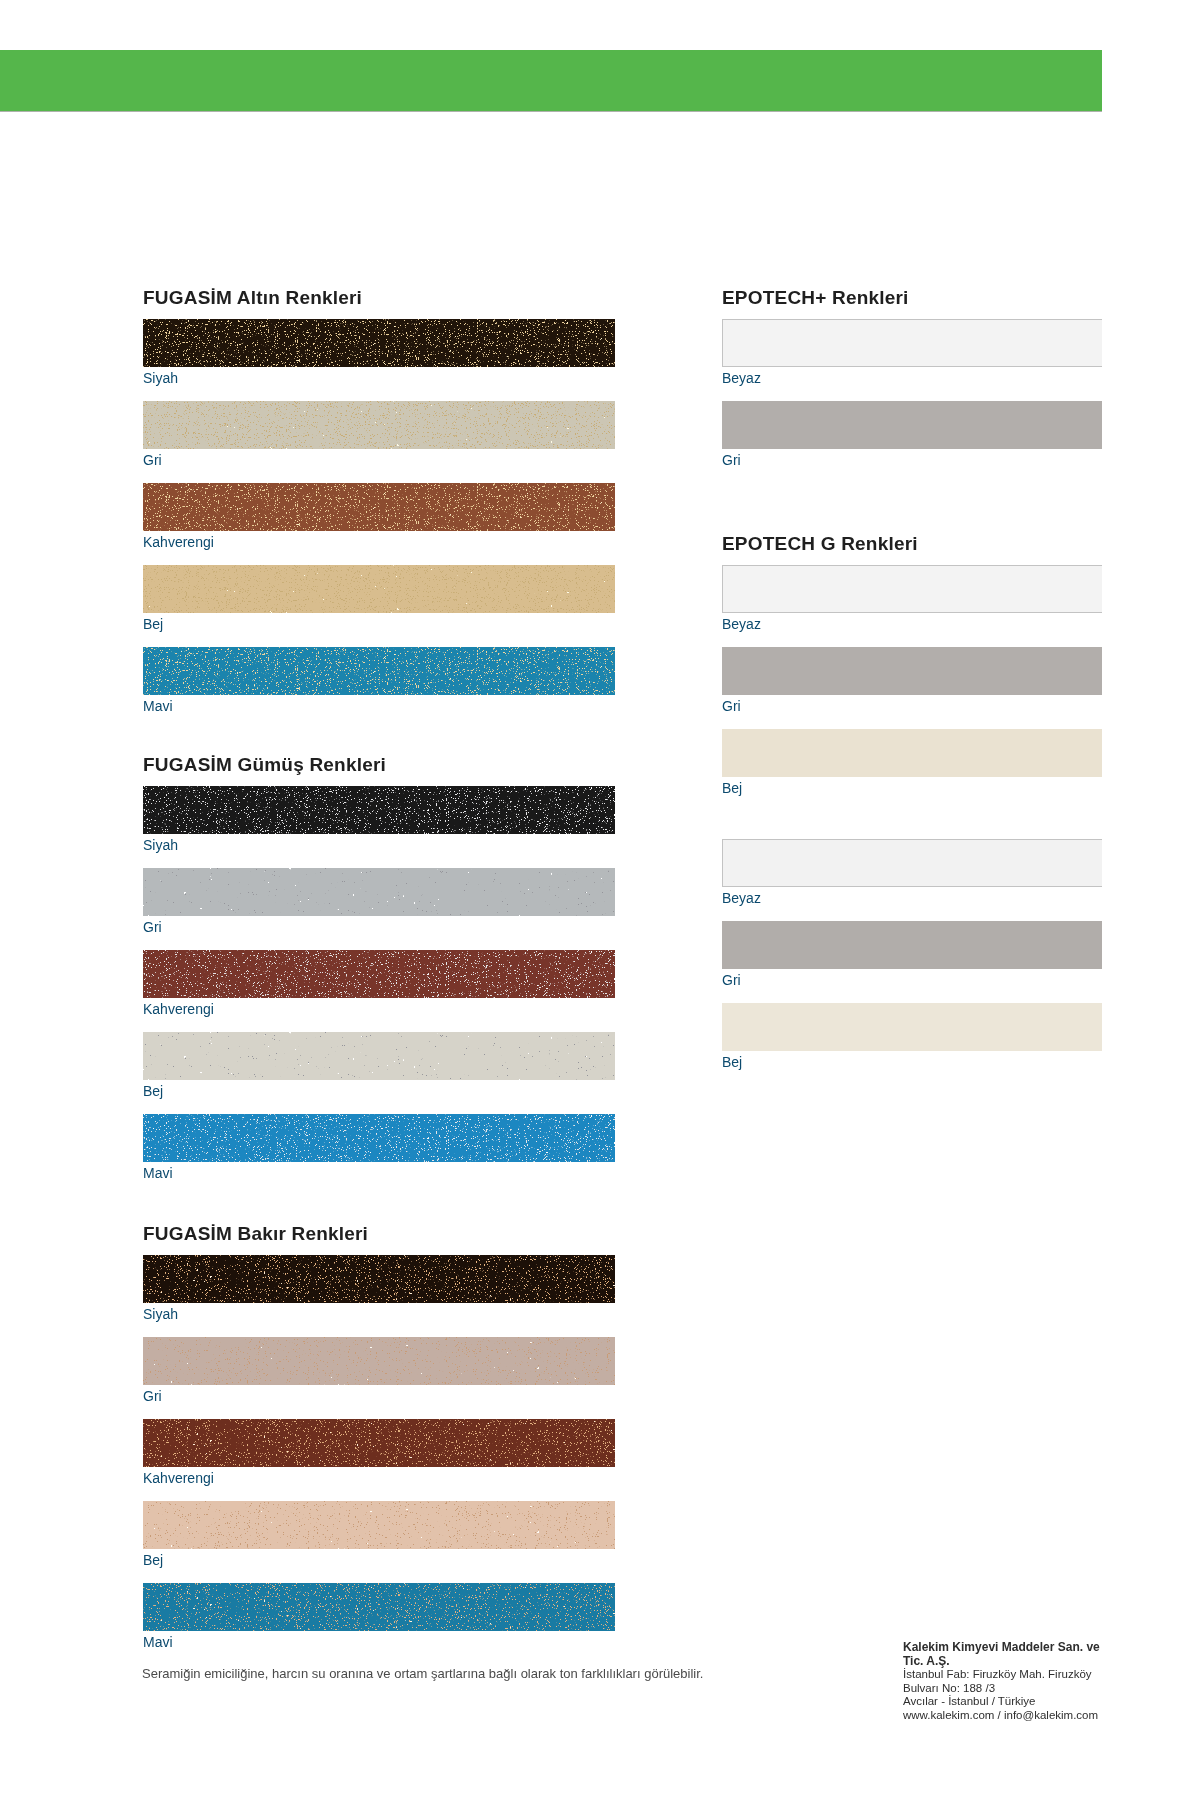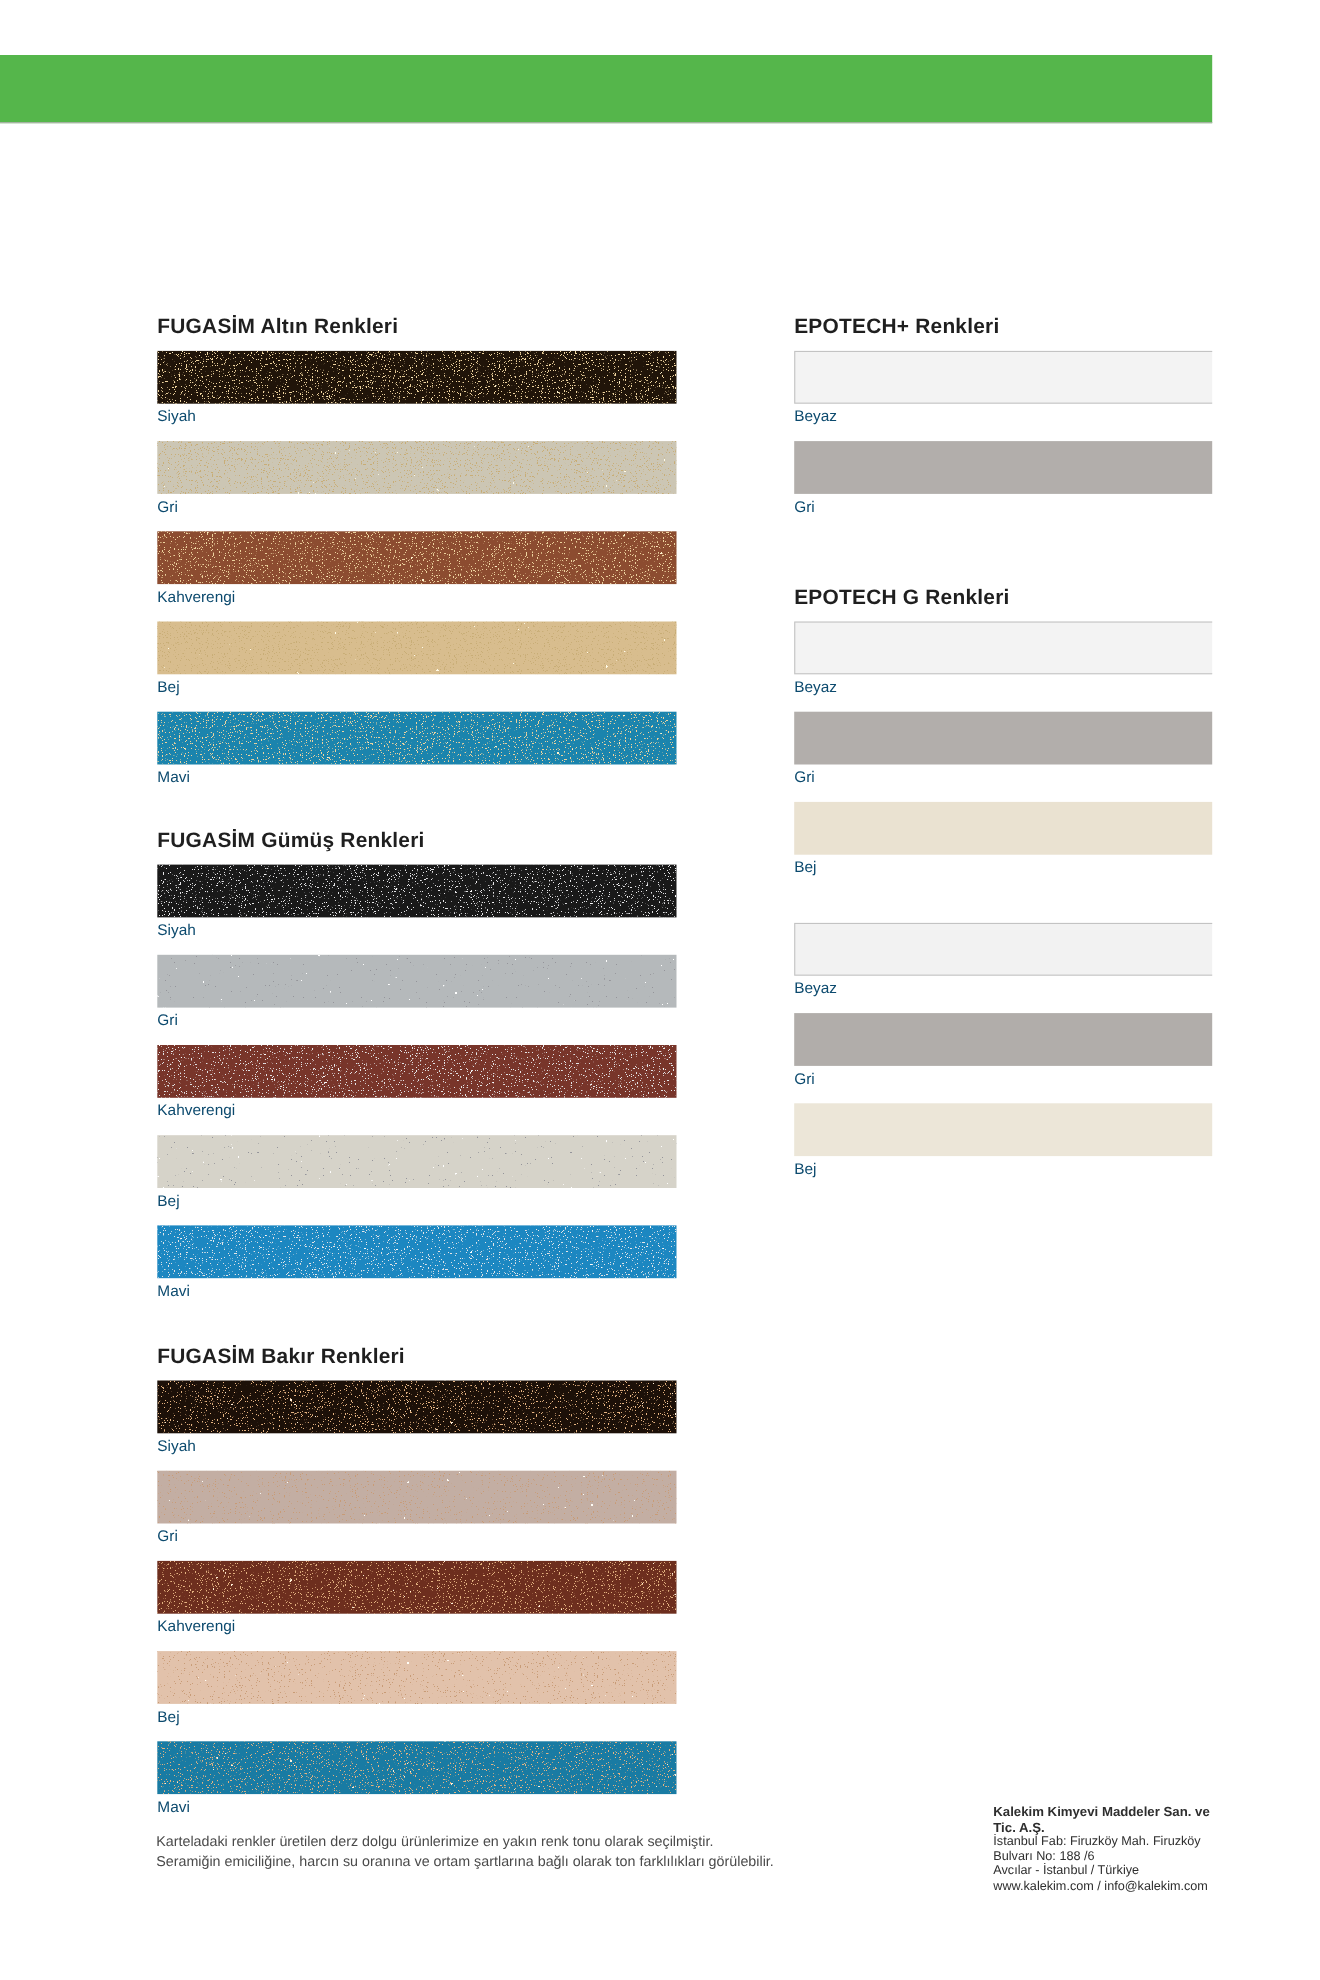--- a/index.html
+++ b/index.html
@@ -263,24 +263,23 @@
       <div class="swatch" style="background-color: rgb(177, 173, 170);"></div>
       <div class="lbl">Gri</div>
     </div>
     <div class="row">
       <div class="swatch" style="background-color: rgb(236, 230, 216);"></div>
       <div class="lbl">Bej</div>
     </div>
   </div>
 
   <div class="disclaimer">
-    <div>Karteladaki renkler üretilen derz dolgu ürünlerimize en yakın renk tonu olarak seçilmiştir.</div>
     <div>Seramiğin emiciliğine, harcın su oranına ve ortam şartlarına bağlı olarak ton farklılıkları görülebilir.</div>
   </div>
 
   <div class="company">
     <div class="name">Kalekim Kimyevi Maddeler San. ve Tic. A.Ş.</div>
-    <div>İstanbul Fab: Firuzköy Mah. Firuzköy Bulvarı No: 188 /6</div>
+    <div>İstanbul Fab: Firuzköy Mah. Firuzköy Bulvarı No: 188 /3</div>
     <div>Avcılar - İstanbul / Türkiye</div>
     <div>www.kalekim.com  /  info@kalekim.com</div>
   </div>
 
 </div>
 
 </body></html>

